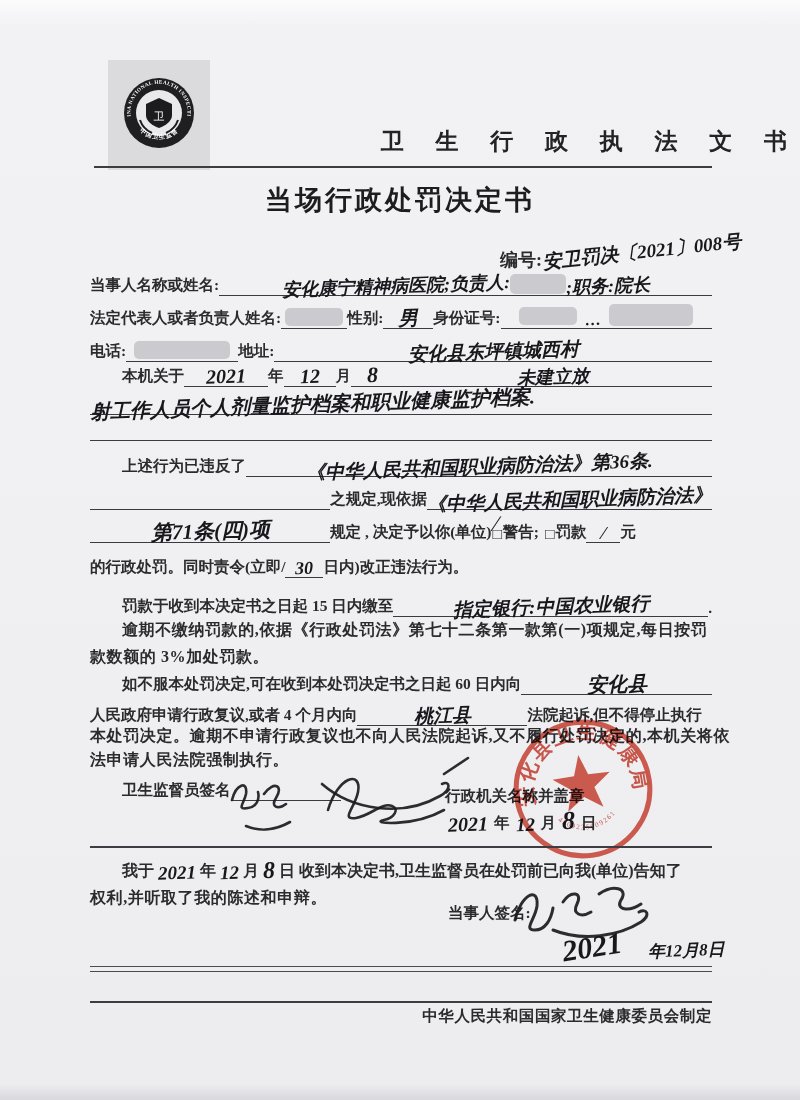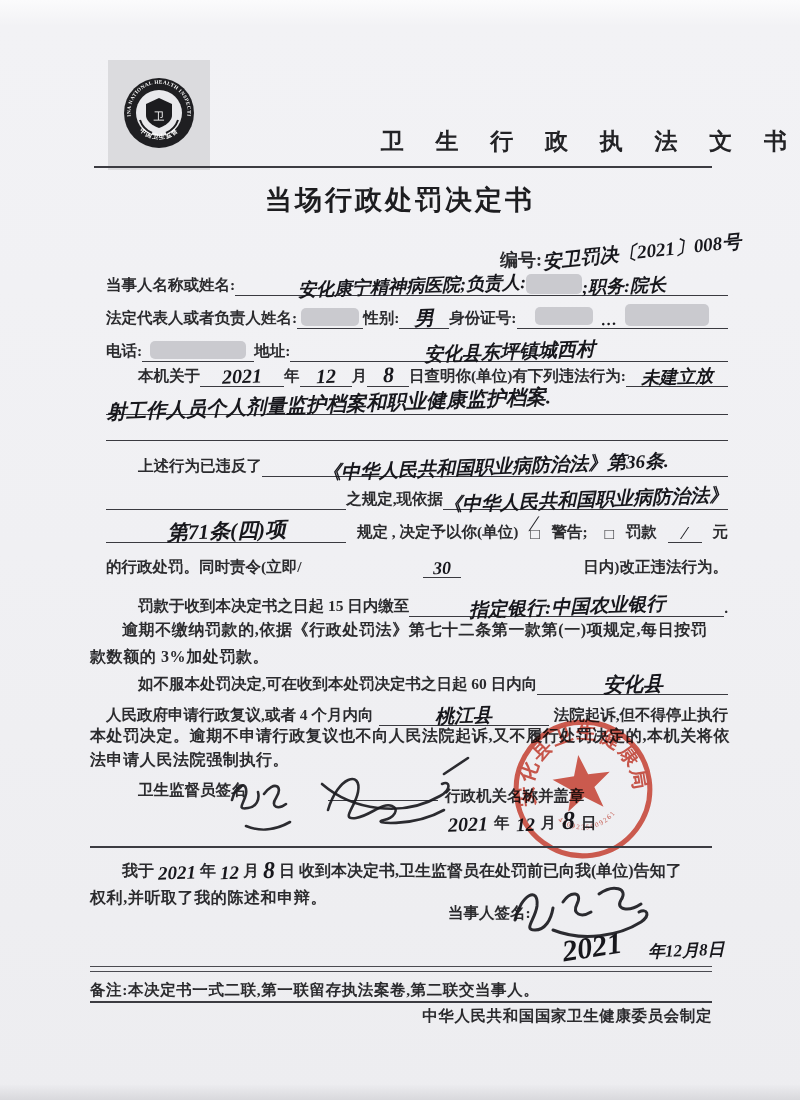--- a/index.html
+++ b/index.html
@@ -6,22 +6,22 @@
   .sheet{
     position:relative;width:800px;height:1100px;overflow:hidden;
     background:linear-gradient(180deg,#fbfbfc 0px,#f2f2f5 26px,#f0f0f3 50%,#ededf0 100%);
     font-family:"Liberation Serif",serif;color:#2b2b2e;
   }
   .sheet::after{content:"";position:absolute;left:0;right:0;bottom:0;height:16px;
     background:linear-gradient(180deg,rgba(0,0,0,0),rgba(90,90,100,.14));pointer-events:none;}
   .abs{position:absolute;}
   .pline{position:absolute;left:90px;width:622px;font-size:16px;font-weight:600;
     line-height:1.25;letter-spacing:.6px;white-space:nowrap;}
-  .line{position:absolute;left:106px;width:622px;height:26px;display:flex;
-    align-items:flex-end;font-size:15.5px;font-weight:600;white-space:nowrap;justify-content:space-between;}
+  .line{position:absolute;left:90px;width:622px;height:26px;display:flex;
+    align-items:flex-end;font-size:15.5px;font-weight:600;white-space:nowrap;}
   .lbl{white-space:nowrap;}
   .blank{border-bottom:1.6px solid #3a3a40;display:flex;align-items:flex-end;
     justify-content:center;min-height:22px;overflow:visible;}
   .fill{flex:1;}
   .hw{font-family:cursive;font-style:italic;font-weight:600;color:#17171c;
     display:inline-block;transform:rotate(-2deg);white-space:nowrap;line-height:1;}
   .redact{background:#c7c7cc;border-radius:5px;display:inline-block;opacity:.95;align-self:center;}
   .rule{position:absolute;background:#3c3c42;height:2px;}
   .doc-category{position:absolute;top:126px;left:0;width:800px;text-align:right;
     font-size:23px;font-weight:700;letter-spacing:13px;text-indent:13px;color:#232326;}
@@ -113,21 +113,20 @@
       <span class="hw" style="font-size:20px">2021</span>
     </span>
     <span class="lbl">年</span>
     <span class="blank" style="width:52px">
       <span class="hw" style="font-size:20px">12</span>
     </span>
     <span class="lbl">月</span>
     <span class="blank" style="width:42px">
       <span class="hw" style="font-size:22px">8</span>
     </span>
-    <span class="lbl">日查明你(单位)有下列违法行为:</span>
     <span class="blank fill" style="min-width:56px">
       <span class="hw" style="font-size:18px">未建立放</span>
     </span>
   </div>
   <div class="line" style="top:389px">
     <span class="blank fill" style="justify-content:flex-start">
       <span class="hw" style="font-size:20px">射工作人员个人剂量监护档案和职业健康监护档案.</span>
     </span>
   </div>
   <div class="line" style="top:415px">
@@ -261,17 +260,16 @@
   </svg>
 
   <div class="abs" style="left:562px;top:932px">
     <span class="hw" style="font-size:30px;transform:rotate(-9deg)">2021</span>
   </div>
   <div class="abs" style="left:648px;top:942px">
     <span class="hw" style="font-size:17px">年12月8日</span>
   </div>
 
   <div class="dblrule" style="top:966px"></div>
-  <div class="pline b" style="top:980px;font-size:15.5px">备注:本决定书一式二联,第一联留存执法案卷,第二联交当事人。</div>
   <div class="rule" style="top:1001px;left:90px;width:622px;height:1.6px"></div>
   <div class="pline b right" style="top:1006px;font-size:15.5px">中华人民共和国国家卫生健康委员会制定</div>
 
 </div>
 
 </body></html>

